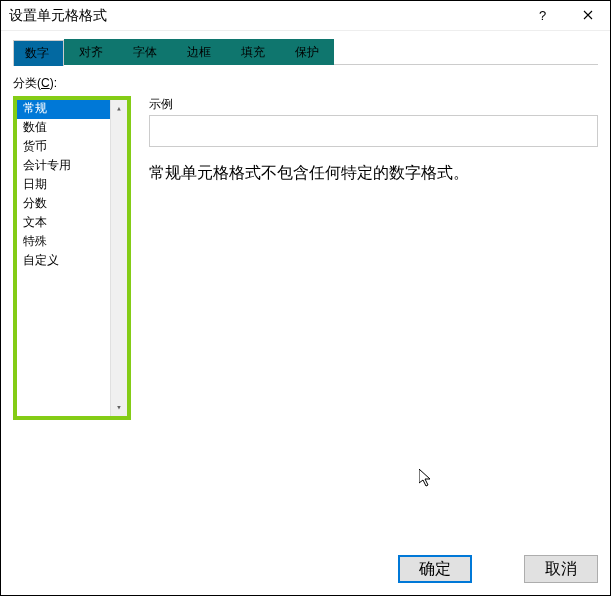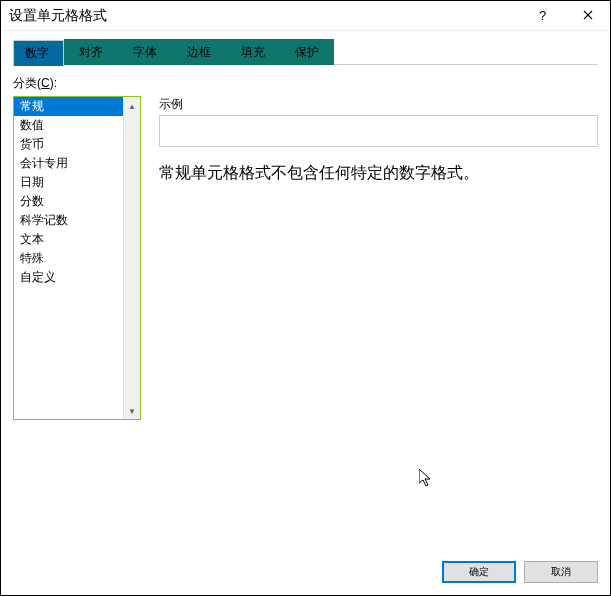--- a/index.html
+++ b/index.html
@@ -81,26 +81,27 @@
 
   .category-label { margin-bottom: 4px; }
   .category-label .ul { text-decoration: underline; }
 
   .main-area {
     display: flex;
     gap: 18px;
   }
 
   .listbox {
-    width: 128px;
+    width: 118px;
     height: 324px;
-    border: 1px solid #84cc16;
-    background: #fff;
-    position: relative;
-    display: flex;
+    border: 4px solid #84cc16;
+    background: #fff;
+    position: relative;
+    display: flex;
+    font-family: Liberation Mono, monospace;
   }
   .listbox-items {
     flex: 1;
     overflow: hidden;
   }
   .listbox-item {
     padding: 1px 6px;
     font-size: 12px;
     line-height: 17px;
     white-space: nowrap;
@@ -137,25 +138,26 @@
 
   .button-row {
     position: absolute;
     right: 12px;
     bottom: 12px;
     display: flex;
     gap: 8px;
   }
   .btn {
     min-width: 74px;
-    height: 22px;
+    height: 28px;
     border: 1px solid #adadad;
     background: #e1e1e1;
     font-family: inherit;
-    font-size: 10px;
+    font-size: 16px;
+    margin-left: 44px;
   }
   .btn.default {
     border: 2px solid #0078d7;
     background: #e1e1e1;
   }
 
   .cursor {
     position: absolute;
     left: 418px;
     top: 438px;
@@ -199,21 +201,20 @@
       <div class="main-area">
 
         <div class="listbox">
           <div class="listbox-items" id="category-items">
               <div class="listbox-item selected">常规</div>
               <div class="listbox-item">数值</div>
               <div class="listbox-item">货币</div>
               <div class="listbox-item">会计专用</div>
               <div class="listbox-item">日期</div>
               <div class="listbox-item">分数</div>
-              <div class="listbox-item">科学记数</div>
               <div class="listbox-item">文本</div>
               <div class="listbox-item">特殊</div>
               <div class="listbox-item">自定义</div>
             </div>
           <div class="listbox-scroll">
             <div class="scroll-btn">▴</div>
             <div class="scroll-btn">▾</div>
           </div>
         </div>
 

